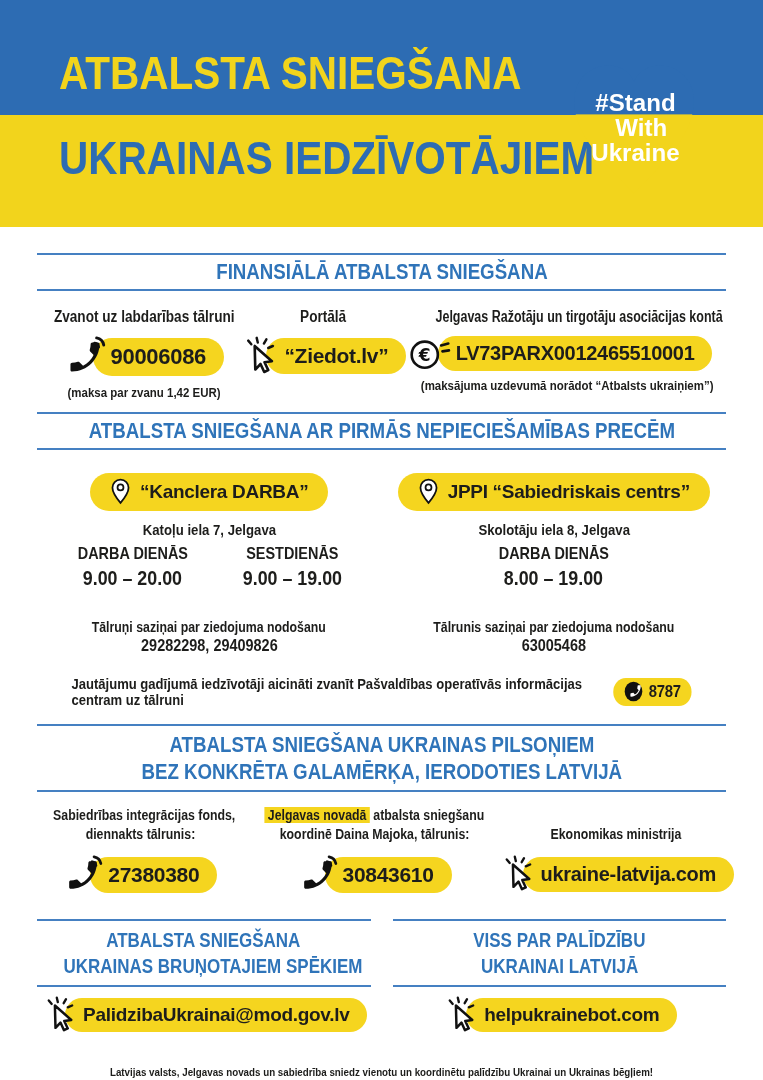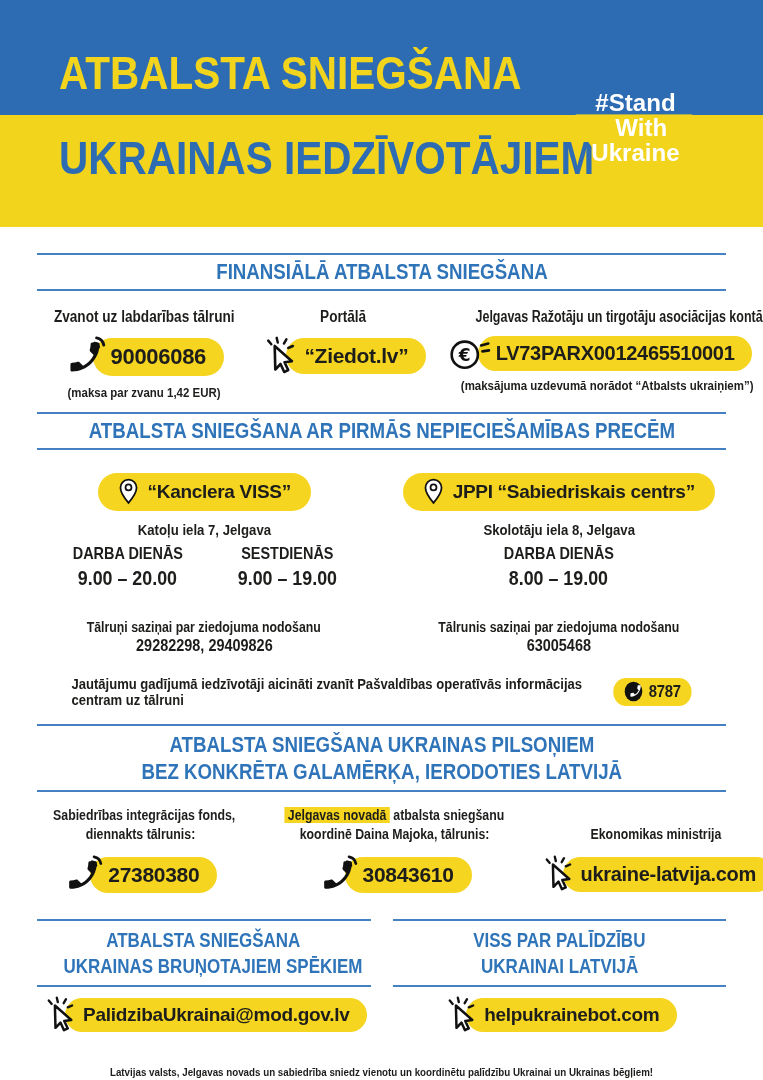--- a/index.html
+++ b/index.html
@@ -18,21 +18,21 @@
   .cn  { display:inline-block; transform:scaleX(0.85); white-space:nowrap; }
   .cnL { display:inline-block; transform:scaleX(0.88); transform-origin:0 50%; white-space:nowrap; }
   .tight { transform:scaleX(0.78); }
 
   
   .content { padding:0 37px; }
   .h-box { margin-top:26px; border-top:2px solid #4580c2; border-bottom:2px solid #4580c2;
            text-align:center; color:#2f74b9; font-weight:bold; font-size:22px; line-height:34px; }
   .h-box.two { line-height:27px; padding:5px 0; }
 
-  .row { display:flex;gap:20px; }
+  .row { display:flex; }
   .col { text-align:center; min-width:0; }
 
   .lbl { font-size:16px; font-weight:bold; line-height:20px; }
   .note { margin-top:7px; font-size:13.5px; font-weight:bold; }
 
   .pillrow { margin-top:9px; display:flex; justify-content:center; align-items:center; }
   .pill { background:#f5d51f; border-radius:24px; padding:6px 18px; display:inline-flex; align-items:center;
           font-weight:bold; font-size:21px; letter-spacing:-0.3px; white-space:nowrap; gap:8px; }
   .pill-lg { font-size:22px; }
   .icon-out { display:flex; margin-right:-13px; position:relative; z-index:1; }
@@ -172,21 +172,21 @@
       <div class="row loc-row">
         <div class="col loc">
           <div class="pillrow">
             <span class="pill">
               <span style="display:flex;">
                 <svg width="21" height="27" viewBox="0 0 24 30">
                     <path d="M12 1.5 C6.6 1.5 2.8 5.6 2.8 10.6 C2.8 16.8 12 28 12 28 C12 28 21.2 16.8 21.2 10.6 C21.2 5.6 17.4 1.5 12 1.5 Z" fill="#fff" stroke="#111" stroke-width="2"></path>
                     <circle cx="12" cy="10.3" r="3.4" fill="#fff" stroke="#111" stroke-width="2"></circle>
                   </svg>
               </span>
-              <span>“Kanclera VISS”</span>
+              <span>“Kanclera DARBA”</span>
             </span>
           </div>
           <div class="addr"><span class="cn">Katoļu iela 7, Jelgava</span></div>
           <div class="sched-row">
             <div class="sched">
               <div class="sd"><span class="cn">DARBA DIENĀS</span></div>
               <div class="sh"><span class="cn">9.00 – 20.00</span></div>
             </div>
             <div class="sched">
               <div class="sd"><span class="cn">SESTDIENĀS</span></div>

